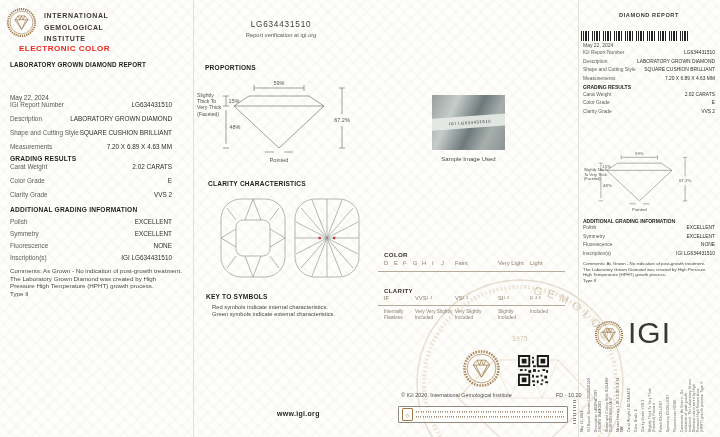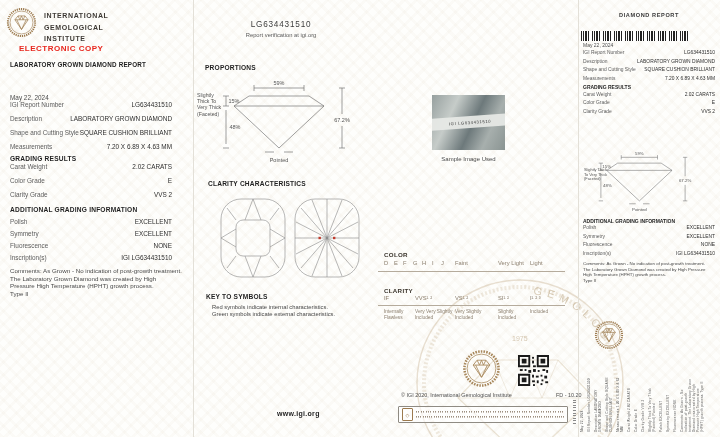--- a/index.html
+++ b/index.html
@@ -107,21 +107,21 @@
     <g stroke="#9c7a4e" stroke-width="0.9" fill="none">
       <path d="M11.5 16.5 L15.5 11.5 H24.5 L28.5 16.5 L20 29 Z"></path>
       <path d="M11.5 16.5 H28.5 M15.5 11.5 L18 16.5 L20 11.5 L22 16.5 L24.5 11.5 M14 16.5 L20 29 M26 16.5 L20 29"></path>
     </g>
   </svg>
   <div class="abs inst" style="left:44px;top:10px;">
     <div>INTERNATIONAL</div>
     <div>GEMOLOGICAL</div>
     <div>INSTITUTE</div>
   </div>
-  <div class="abs ecopy" style="left:19px;top:44px;">ELECTRONIC COPY</div>
+  <div class="abs ecopy" style="left:19px;top:44px;">ELECTRONIC COLOR</div>
   <div class="abs rep-title" style="left:10px;top:61px;">LABORATORY GROWN DIAMOND REPORT</div>
 
   <div class="abs date" style="left:10px;top:94px;">May 22, 2024</div>
 
   <div class="abs fields" style="left:10px;top:101px;">
     <div class="lrow">
         <span class="lbl">IGI Report Number</span>
         <span class="val">LG634431510</span>
       </div>
     <div class="lrow">
@@ -459,20 +459,21 @@
   </div>
 
   <svg class="abs" style="left:594px;top:320px;" width="30" height="30" viewBox="0 0 40 40">
     <circle cx="20" cy="20" r="17.5" fill="none" stroke="#9c7a4e" stroke-width="2.6" stroke-dasharray="1.6 1.2"></circle>
     <circle cx="20" cy="20" r="14.8" fill="none" stroke="#9c7a4e" stroke-width="0.8"></circle>
     <g stroke="#9c7a4e" stroke-width="0.9" fill="none">
       <path d="M11.5 16.5 L15.5 11.5 H24.5 L28.5 16.5 L20 29 Z"></path>
       <path d="M11.5 16.5 H28.5 M15.5 11.5 L18 16.5 L20 11.5 L22 16.5 L24.5 11.5 M14 16.5 L20 29 M26 16.5 L20 29"></path>
     </g>
   </svg>
+  <div class="abs igi-word" style="left:628px;top:318px;">IGI</div>
 
   <div class="abs rot-strip" style="left:580px;top:376px;width:138px;height:58px;">
     <div class="rot-col">May 22, 2024</div>
     <div class="rot-col">IGI Report Number LG634431510</div>
     <div class="rot-col">Description LABORATORY GROWN DIAMOND</div>
     <div class="rot-col">Shape and Cutting Style SQUARE CUSHION BRILLIANT</div>
     <div class="rot-col">Measurements 7.20 X 6.89 X 4.63 MM</div>
     <div class="rot-col">Carat Weight 2.02 CARATS</div>
     <div class="rot-col">Color Grade E</div>
     <div class="rot-col">Clarity Grade VVS 2</div>

